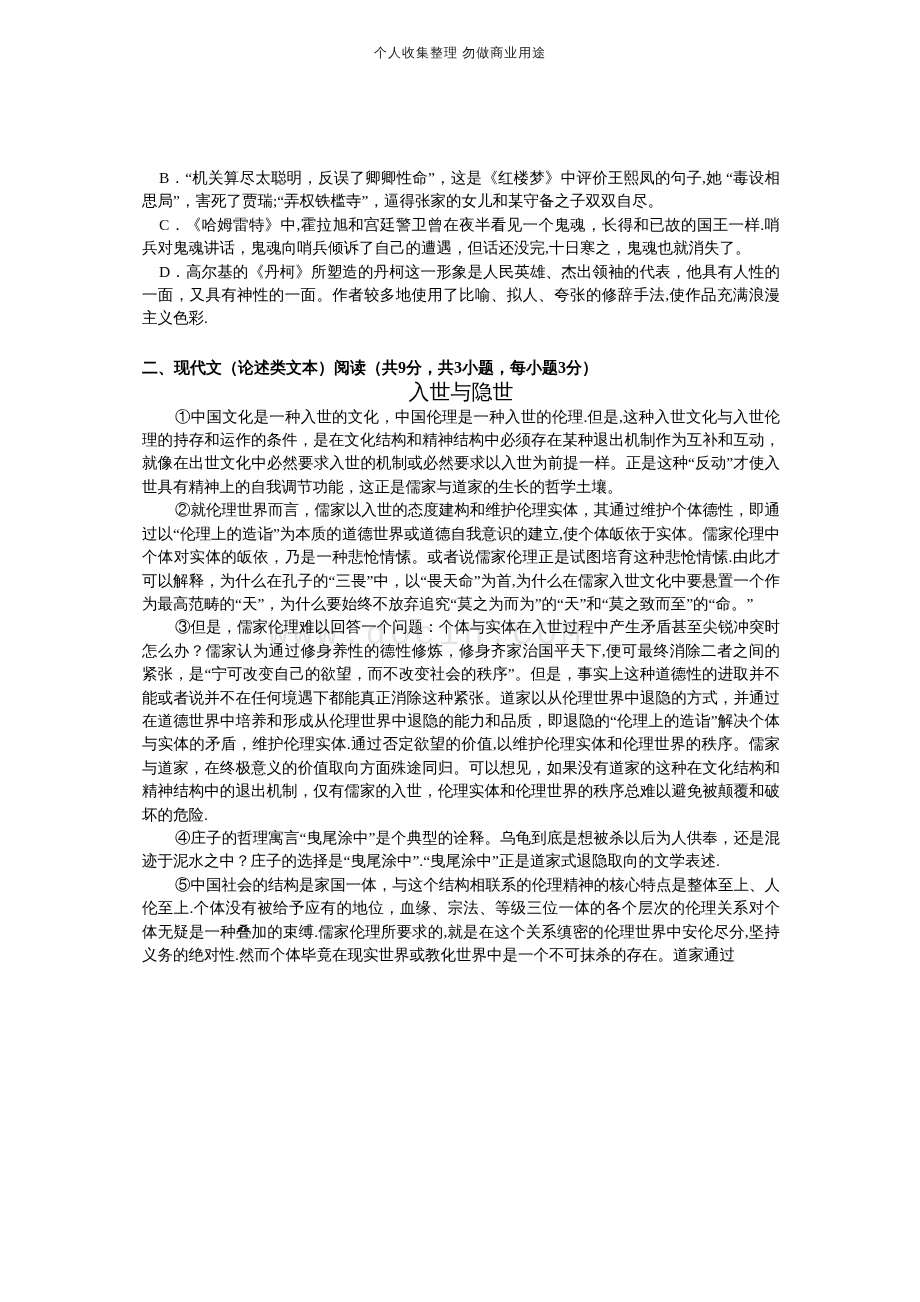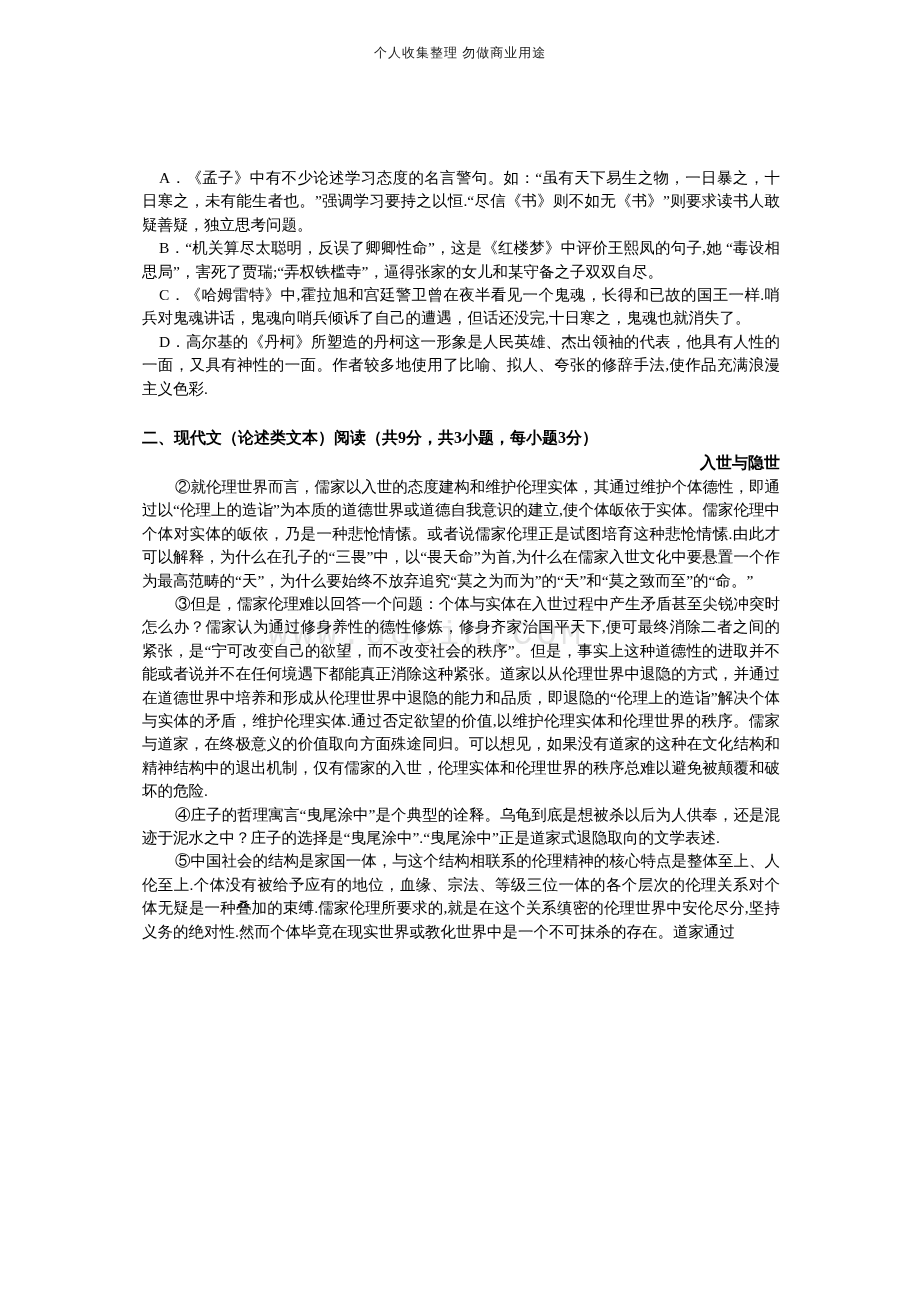--- a/index.html
+++ b/index.html
@@ -50,52 +50,52 @@
     font-weight: bold;
     margin-top: 26px;
     font-size: 16px;
     font-family: Liberation Serif, serif;
   }
   p.intro {
     text-indent: 33px;
     margin-top: 6px;
   }
   p.article-title {
-    text-align: right;
-    font-weight: bold;
+    text-align: center;
+    font-weight: normal;
     text-indent: 0;
     margin-top: 2px;
-    font-size: 16px;
+    font-size: 21px;
   }
   p.para { text-indent: 33px; }
 </style>
 </head>
 <body>
 
 <div class="page">
 
   <div class="doc-header">个人收集整理 勿做商业用途</div>
 
   <div class="watermark">WWW.docin.COM</div>
 
   <div class="content">
 
-    <p class="option">A．《孟子》中有不少论述学习态度的名言警句。如：“虽有天下易生之物，一日暴之，十日寒之，未有能生者也。”强调学习要持之以恒.“尽信《书》则不如无《书》”则要求读书人敢疑善疑，独立思考问题。</p>
 
     <p class="option">B．“机关算尽太聪明，反误了卿卿性命”，这是《红楼梦》中评价王熙凤的句子,她 “毒设相思局”，害死了贾瑞;“弄权铁槛寺”，逼得张家的女儿和某守备之子双双自尽。</p>
 
     <p class="option">C．《哈姆雷特》中,霍拉旭和宫廷警卫曾在夜半看见一个鬼魂，长得和已故的国王一样.哨兵对鬼魂讲话，鬼魂向哨兵倾诉了自己的遭遇，但话还没完,十日寒之，鬼魂也就消失了。</p>
 
     <p class="option">D．高尔基的《丹柯》所塑造的丹柯这一形象是人民英雄、杰出领袖的代表，他具有人性的一面，又具有神性的一面。作者较多地使用了比喻、拟人、夸张的修辞手法,使作品充满浪漫主义色彩.</p>
 
     <p class="sec-heading">二、现代文（论述类文本）阅读（共9分，共3小题，每小题3分）</p>
 
 
     <p class="article-title">入世与隐世</p>
 
+    <p class="para">①中国文化是一种入世的文化，中国伦理是一种入世的伦理.但是,这种入世文化与入世伦理的持存和运作的条件，是在文化结构和精神结构中必须存在某种退出机制作为互补和互动，就像在出世文化中必然要求入世的机制或必然要求以入世为前提一样。正是这种“反动”才使入世具有精神上的自我调节功能，这正是儒家与道家的生长的哲学土壤。</p>
 
     <p class="para">②就伦理世界而言，儒家以入世的态度建构和维护伦理实体，其通过维护个体德性，即通过以“伦理上的造诣”为本质的道德世界或道德自我意识的建立,使个体皈依于实体。儒家伦理中个体对实体的皈依，乃是一种悲怆情愫。或者说儒家伦理正是试图培育这种悲怆情愫.由此才可以解释，为什么在孔子的“三畏”中，以“畏天命”为首,为什么在儒家入世文化中要悬置一个作为最高范畴的“天”，为什么要始终不放弃追究“莫之为而为”的“天”和“莫之致而至”的“命。”</p>
 
     <p class="para">③但是，儒家伦理难以回答一个问题：个体与实体在入世过程中产生矛盾甚至尖锐冲突时怎么办？儒家认为通过修身养性的德性修炼，修身齐家治国平天下,便可最终消除二者之间的紧张，是“宁可改变自己的欲望，而不改变社会的秩序”。但是，事实上这种道德性的进取并不能或者说并不在任何境遇下都能真正消除这种紧张。道家以从伦理世界中退隐的方式，并通过在道德世界中培养和形成从伦理世界中退隐的能力和品质，即退隐的“伦理上的造诣”解决个体与实体的矛盾，维护伦理实体.通过否定欲望的价值,以维护伦理实体和伦理世界的秩序。儒家与道家，在终极意义的价值取向方面殊途同归。可以想见，如果没有道家的这种在文化结构和精神结构中的退出机制，仅有儒家的入世，伦理实体和伦理世界的秩序总难以避免被颠覆和破坏的危险.</p>
 
     <p class="para">④庄子的哲理寓言“曳尾涂中”是个典型的诠释。乌龟到底是想被杀以后为人供奉，还是混迹于泥水之中？庄子的选择是“曳尾涂中”.“曳尾涂中”正是道家式退隐取向的文学表述.</p>
 
     <p class="para">⑤中国社会的结构是家国一体，与这个结构相联系的伦理精神的核心特点是整体至上、人伦至上.个体没有被给予应有的地位，血缘、宗法、等级三位一体的各个层次的伦理关系对个体无疑是一种叠加的束缚.儒家伦理所要求的,就是在这个关系缜密的伦理世界中安伦尽分,坚持义务的绝对性.然而个体毕竟在现实世界或教化世界中是一个不可抹杀的存在。道家通过</p>
 
   </div>

